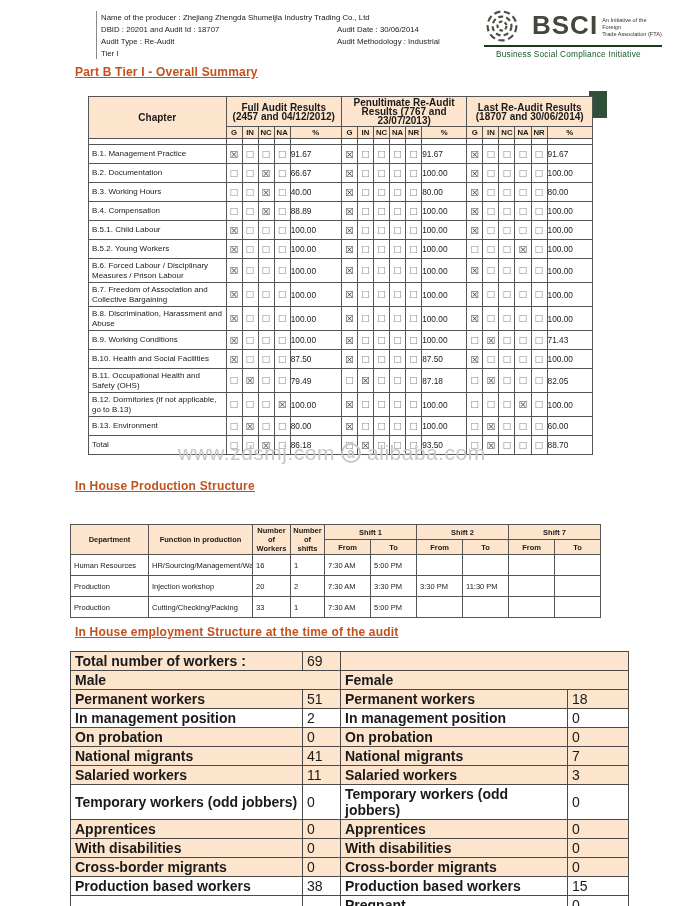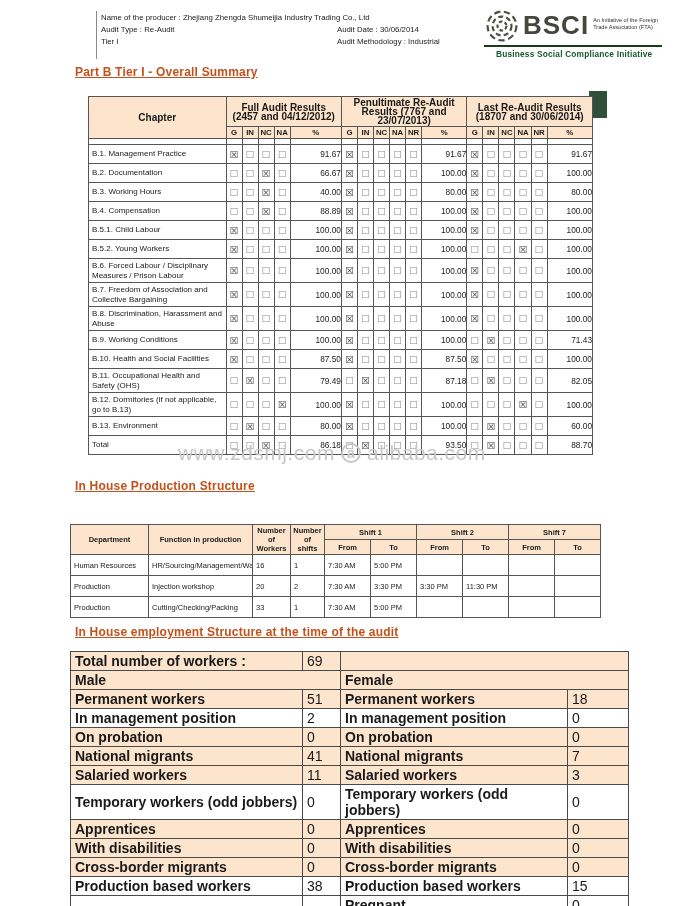--- a/index.html
+++ b/index.html
@@ -11,24 +11,24 @@
   }
 
   
   .hdr-vline { position:absolute; left:96px; top:11px; height:48px; border-left:1px solid #8a8a8a; }
   .hdr-left  { position:absolute; left:101px; top:12px; font-size:7.8px; line-height:12px; color:#222; }
   .hdr-mid   { position:absolute; left:337px; top:24px; font-size:7.8px; line-height:12px; color:#222; }
 
   .logo { position:absolute; left:484px; top:8px; width:178px; }
   .logo-top { display:flex; align-items:flex-start; }
   .logo-icon { flex:0 0 36px; }
-  .bsci-word { font-size:26px; font-weight:bold; color:#45463e; letter-spacing:1px; line-height:34px; margin-left:3px; }
+  .bsci-word { font-size:26px; font-weight:bold; color:#45463e; letter-spacing:1px; line-height:34px; margin-left:12px; }
   .tagline { font-size:5.6px; line-height:7px; color:#333; margin-top:9px; margin-left:4px; }
   .logo-rule { border-top:2.5px solid #163c1c; margin:1px 0 2px; }
-  .logo-sub { font-size:8.3px; font-weight:bold; color:#14592b; letter-spacing:0.2px;padding-left:12px; }
+  .logo-sub { font-size:8.3px; font-weight:normal; color:#14592b; letter-spacing:0.2px;padding-left:12px; }
 
   
   .section-title { position:absolute; font-size:12px; font-weight:bold; color:#c4511c; text-decoration:underline; letter-spacing:0.2px; }
   #title-summary    { left:75px; top:65px; }
   #title-production { left:75px; top:479px; }
   #title-employment { left:75px; top:625px; }
 
   .green-tab { position:absolute; left:589px; top:91px; width:18px; height:27px; background:#31503a; }
 
   
@@ -37,21 +37,21 @@
 
   
   .summary { position:absolute; left:88px; top:96px; width:505px; font-size:8px; }
   .summary thead th { background:#fce4cd; font-weight:bold; padding:1px 2px; font-size:10px; line-height:9px; vertical-align:middle; }
   .summary .sub th { font-size:7.8px; padding:1px 0; }
   .summary td.sp { height:6px; background:#fff; padding:0; }
   .summary td { vertical-align:middle; }
   .summary td.chapter { text-align:left; padding:2px 3px; line-height:9.5px; height:19px; }
   .summary td.cb { text-align:center; font-size:9.5px; color:#8a8a8a; padding:0; }
   .summary td.cb.on { color:#3c3c3c; }
-  .summary td.pct { text-align:right; font-size:8.3px; }
+  .summary td.pct { text-align:left; font-size:8.3px; }
 
   
   .watermark { position:absolute; left:178px; top:441px; font-size:21px; color:#c7c7c7; display:flex; align-items:center; gap:6px; letter-spacing:0.5px; }
   .wm-icon { display:inline-flex; width:20px; height:20px; border:2px solid #c7c7c7; border-radius:50%; align-items:center; justify-content:center; font-size:14px; font-weight:bold; color:#c7c7c7; }
 
   
   .production { position:absolute; left:70px; top:524px; width:530px; font-size:7.5px; }
   .production thead th { background:#fce4cd; font-weight:bold; text-align:center; padding:1px 2px; line-height:9px; vertical-align:middle; }
   .production tbody td { height:21px; padding:2px 3px; vertical-align:middle; white-space:nowrap; }
 
@@ -66,20 +66,21 @@
   .employment .lbl { font-weight:bold; }
   .employment .b { font-weight:bold; }
 </style>
 </head>
 <body>
 
 <div class="hdr-vline"></div>
 
 <div class="hdr-left">
   <div>Name of the producer : Zhejiang Zhengda Shumeijia Industry Trading Co., Ltd</div>
+  <div>DBID : 20201 and Audit Id : 18707</div>
   <div>Audit Type : Re-Audit</div>
   <div>Tier I</div>
 </div>
 
 <div class="hdr-mid">
   <div>Audit Date : 30/06/2014</div>
   <div>Audit Methodology : Industrial</div>
 </div>
 
 <div class="logo">

